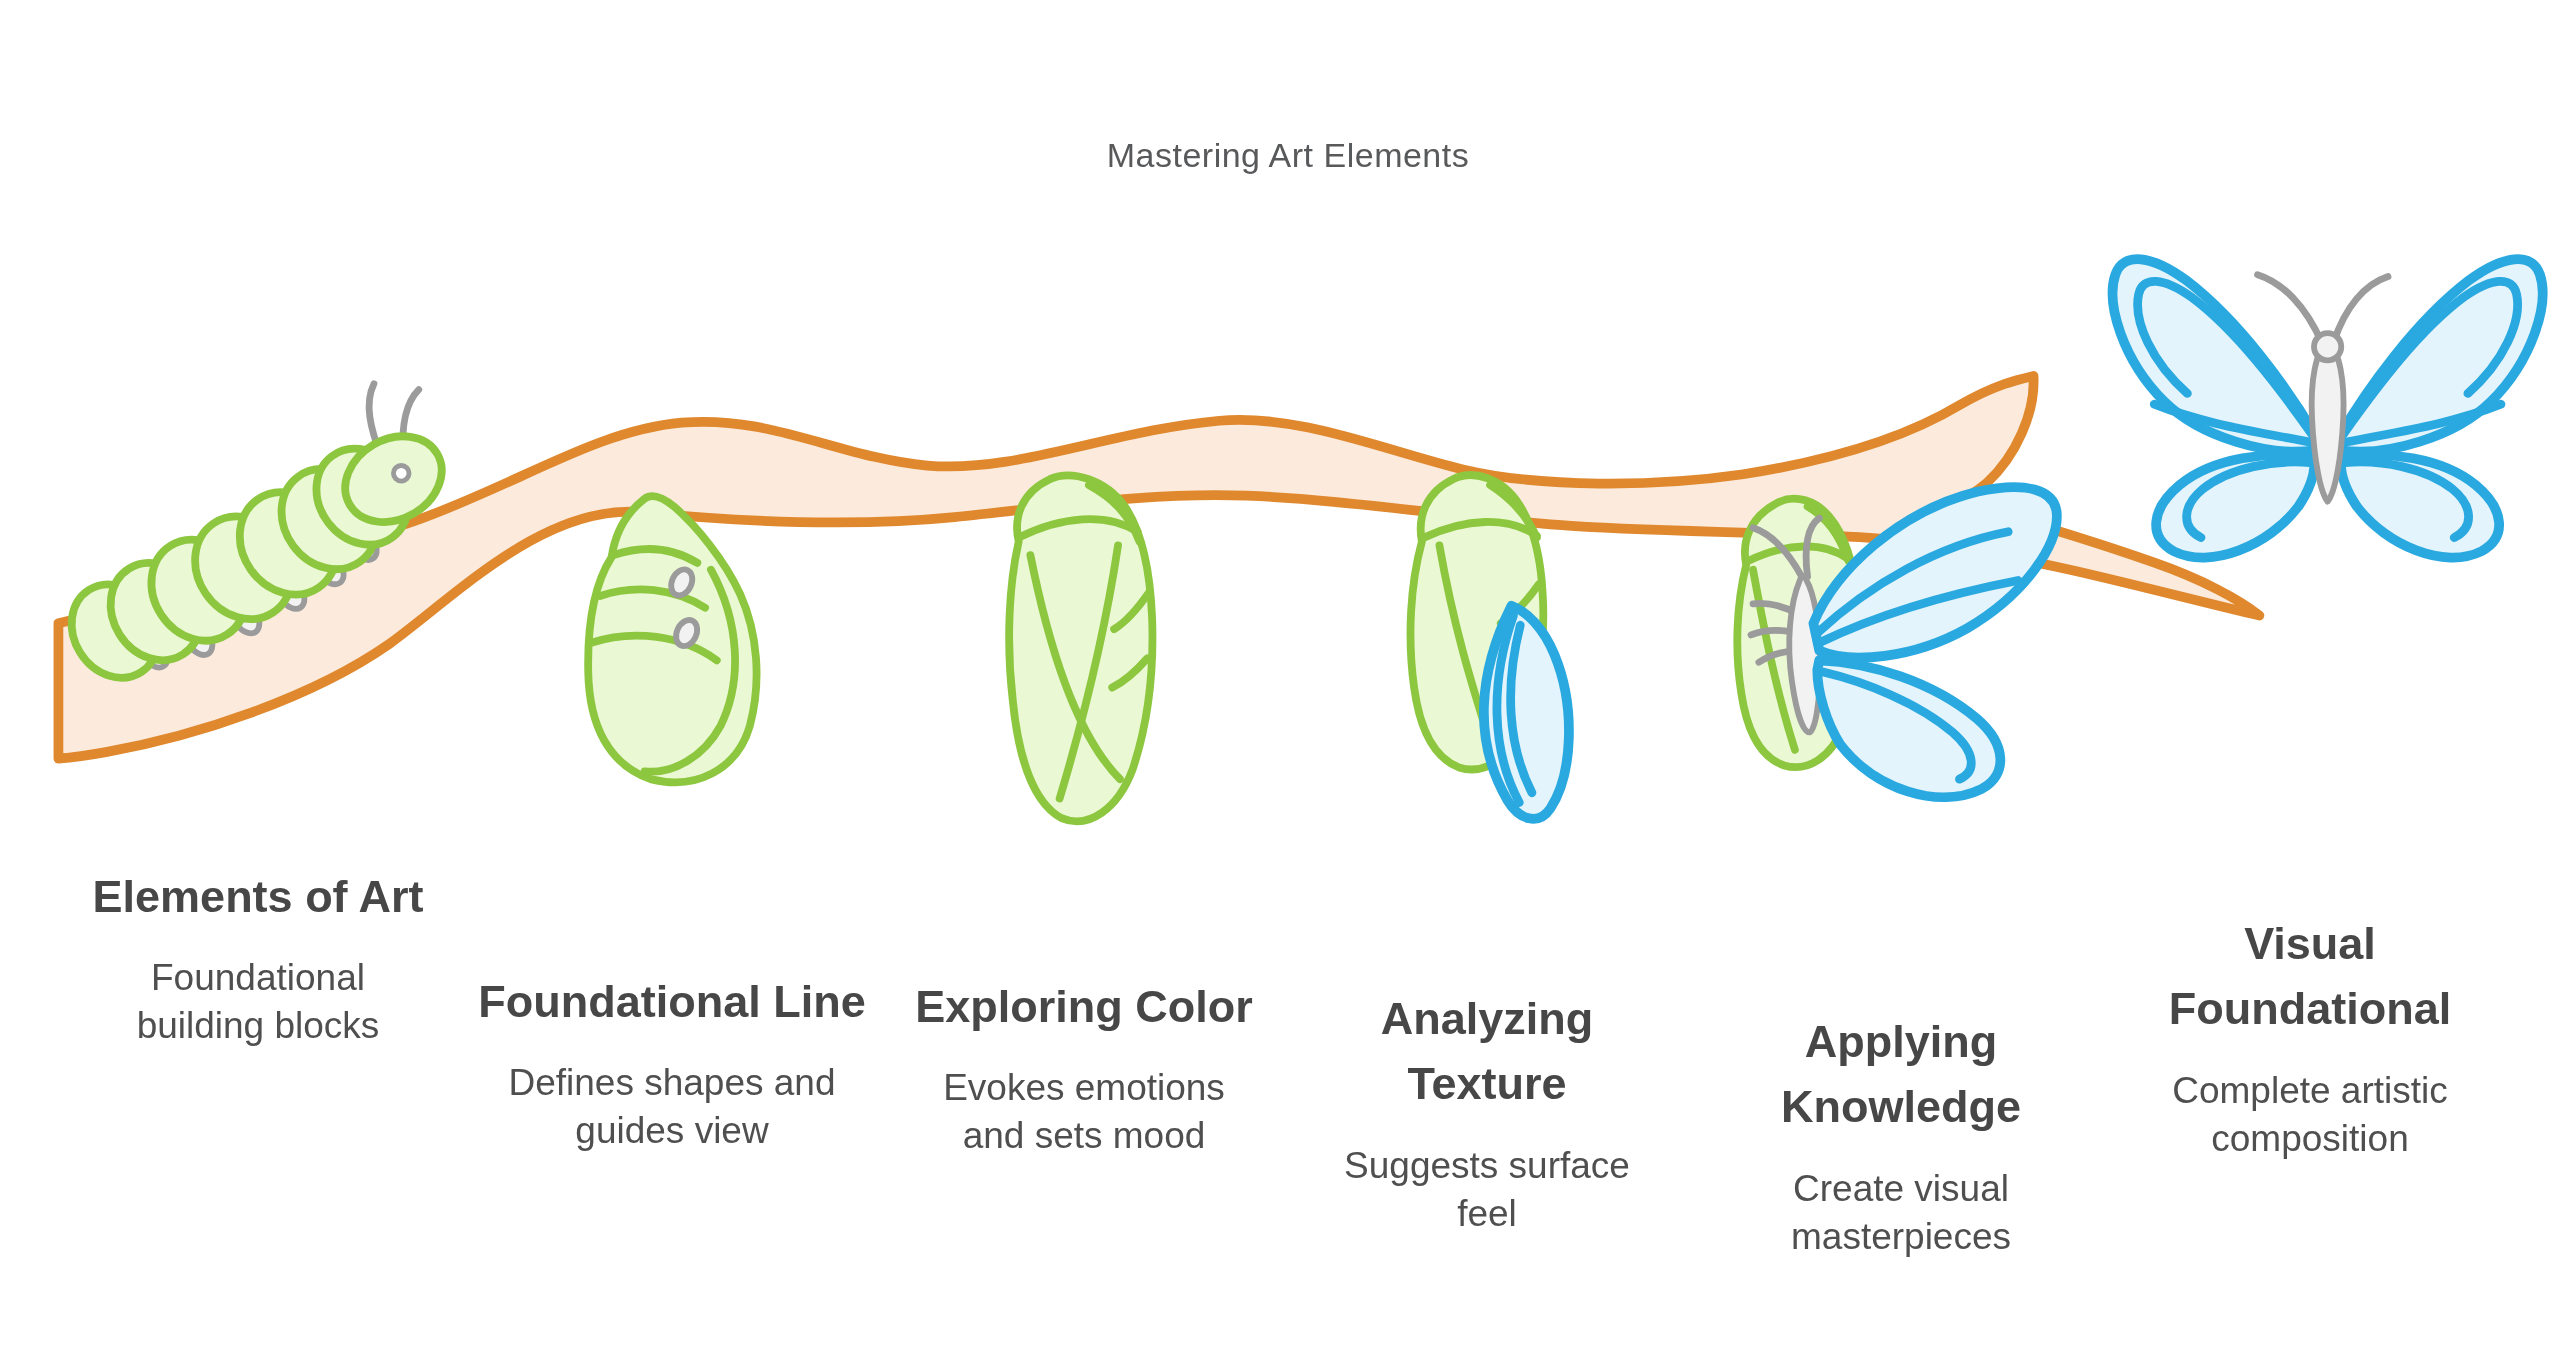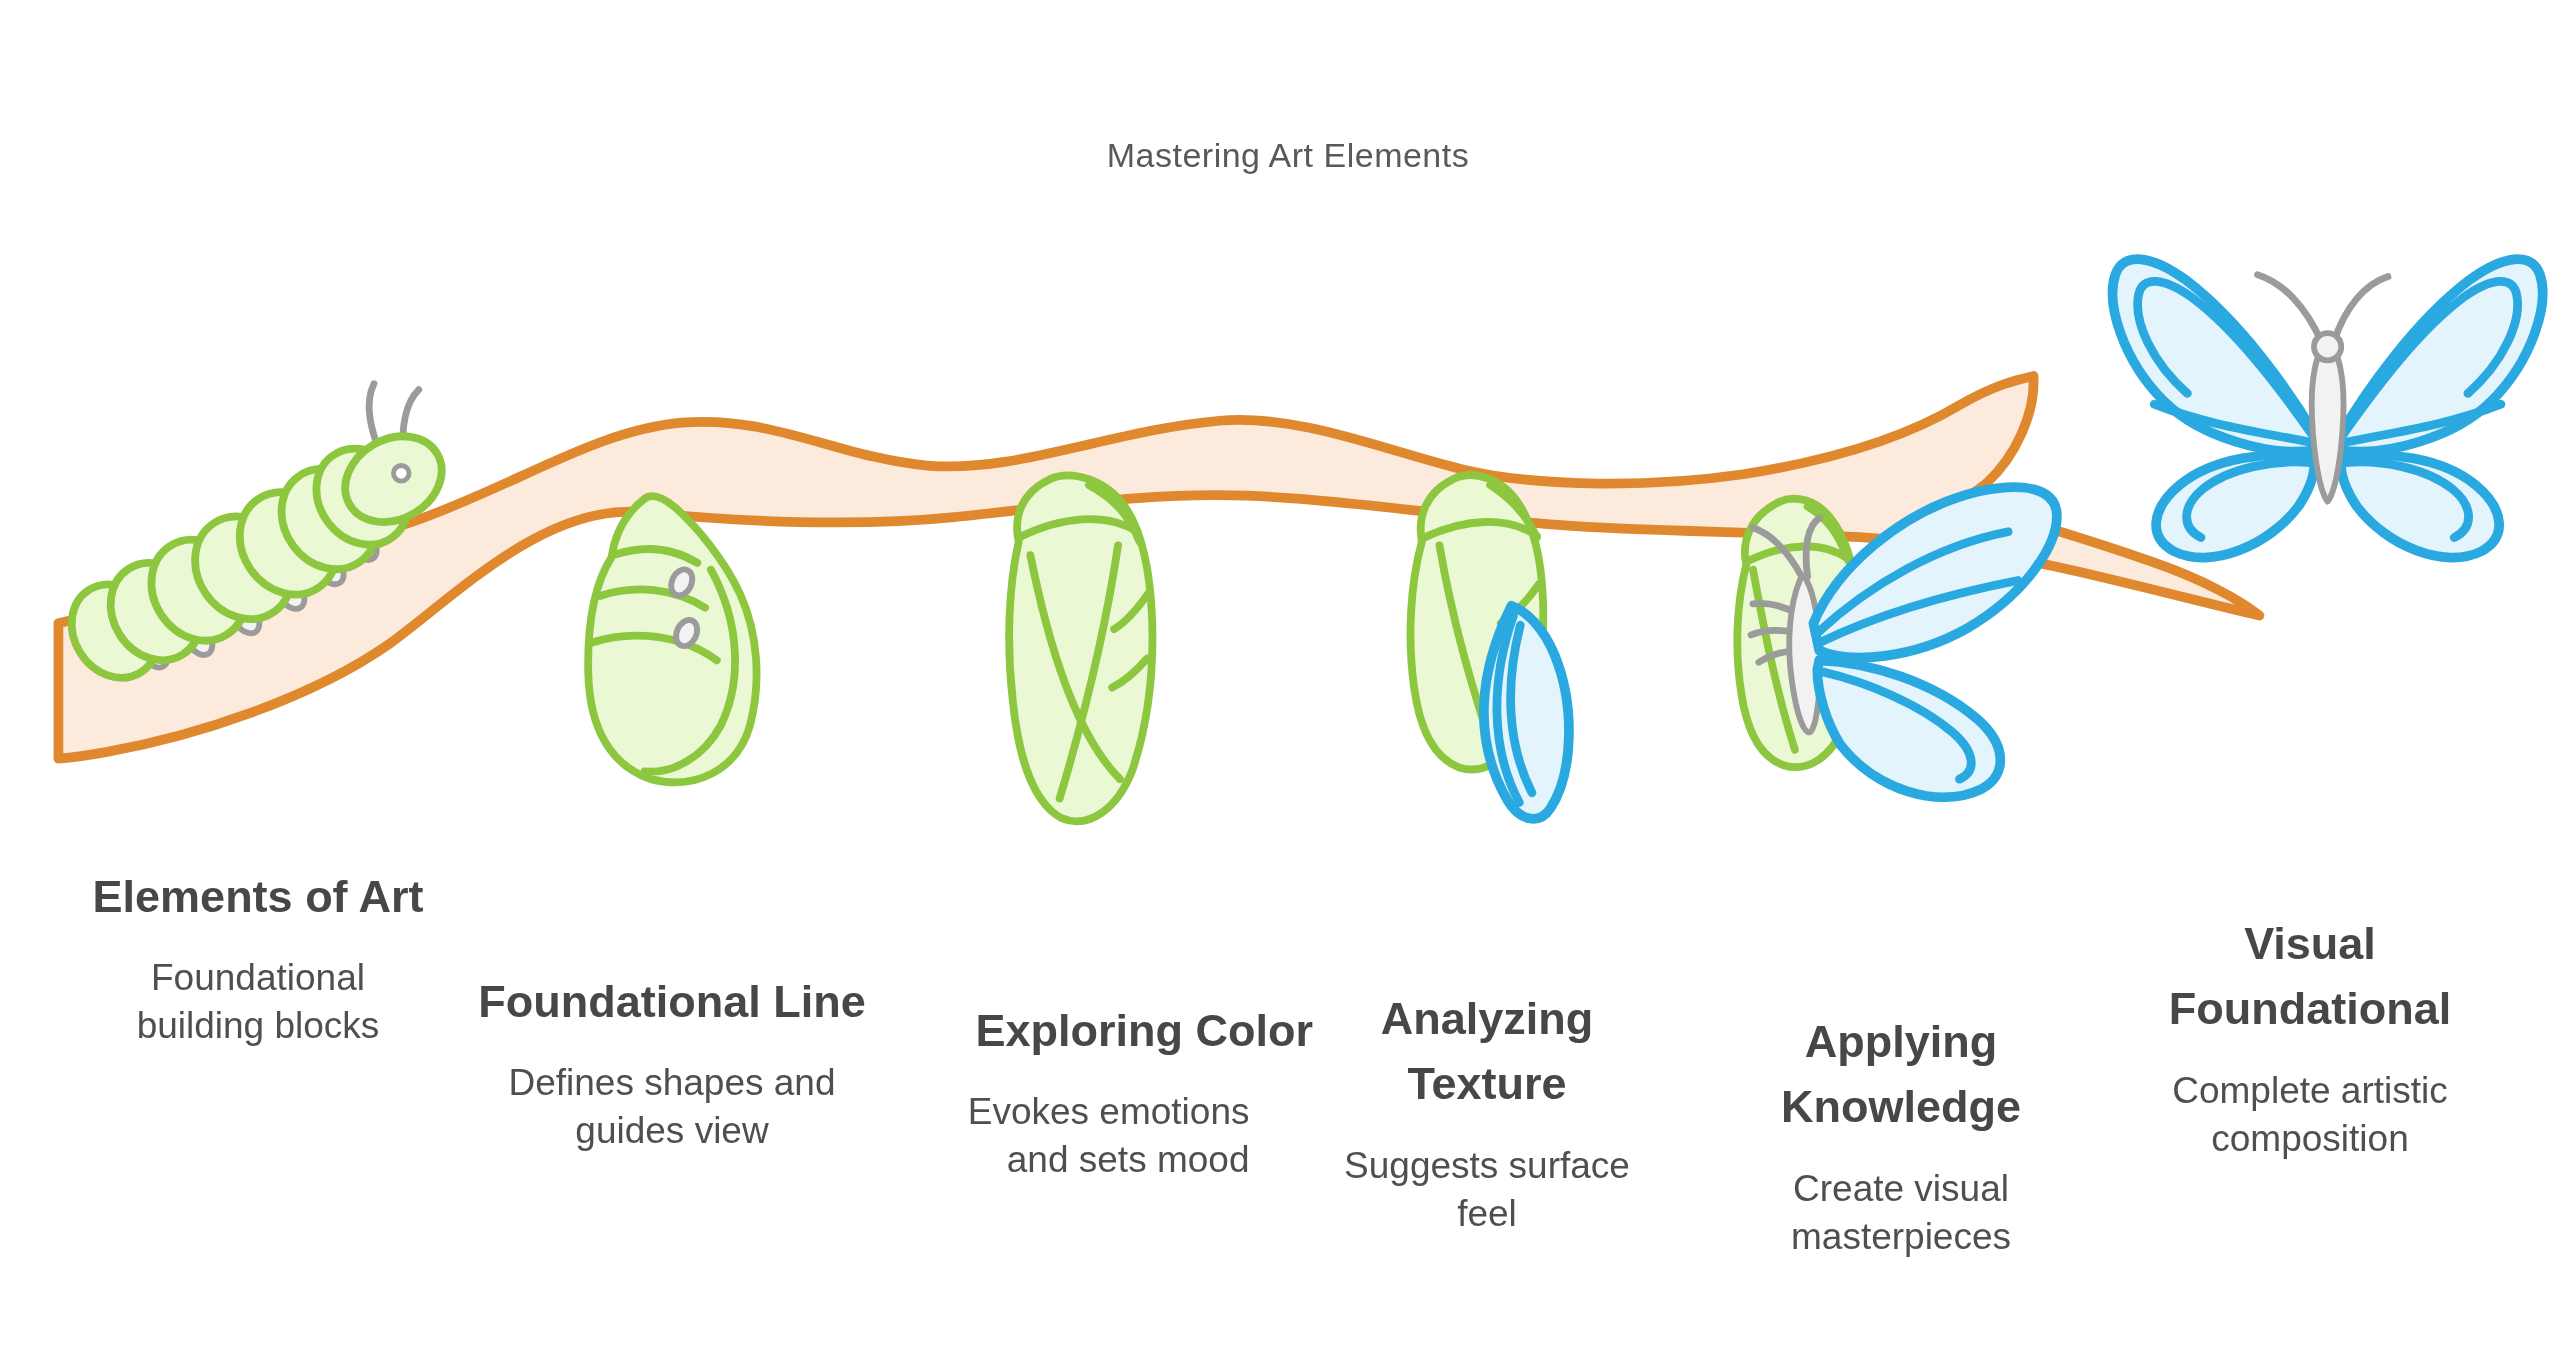--- a/index.html
+++ b/index.html
@@ -50,21 +50,21 @@
     font-size:45px;line-height:1.45;font-weight:700;
     color:var(--heading_text);
   }
   .stage-label .desc{
     margin:25px auto 0 auto;
     font-size:37px;line-height:1.3;font-weight:400;
     color:var(--body_text);
   }
   .sl1{left:258px;top:864px;width:370px;}  .sl1 .desc{max-width:321px;}
   .sl2{left:672px;top:969px;width:419px;}  .sl2 .desc{max-width:409px;}
-  .sl3{left:1084px;top:998px;width:458px;text-align:right;} .sl3 .desc{max-width:331px;}
+  .sl3{left:1084px;top:974px;width:458px;} .sl3 .desc{max-width:331px;}
   .sl4{left:1487px;top:986px;width:370px;} .sl4 .desc{max-width:351px;}
   .sl5{left:1901px;top:969px;width:360px;margin-top:40px;}  .sl5 .desc{max-width:321px;}
   .sl6{left:2310px;top:911px;width:409px;}  .sl6 .desc{max-width:390px;}
 </style>
 </head>
 <body>
 
 <div class="canvas">
 
   <div class="page-title">Mastering Art Elements</div>

